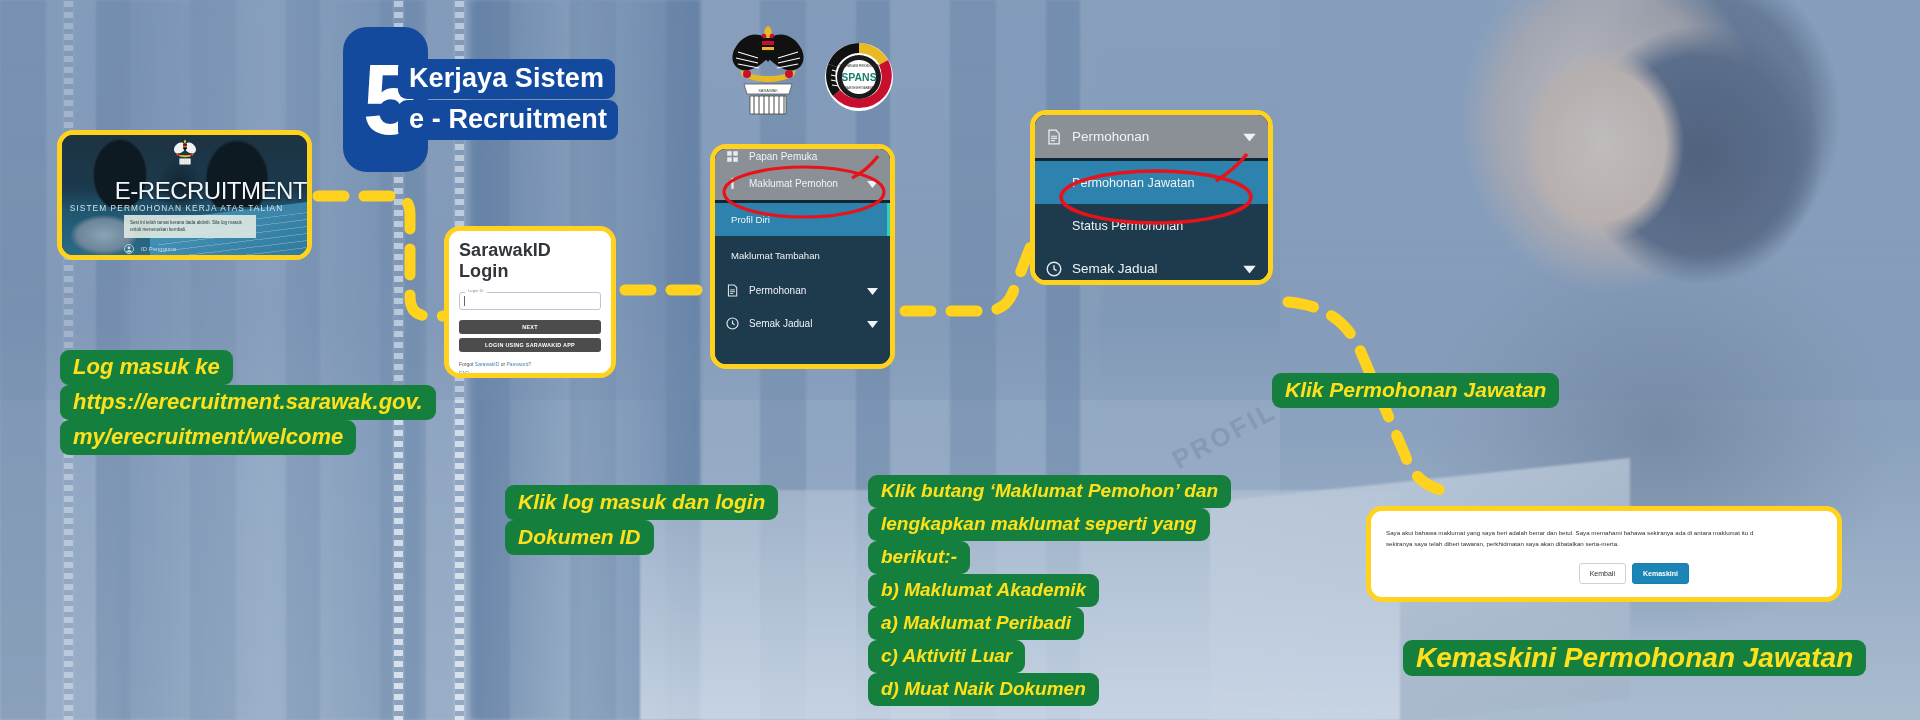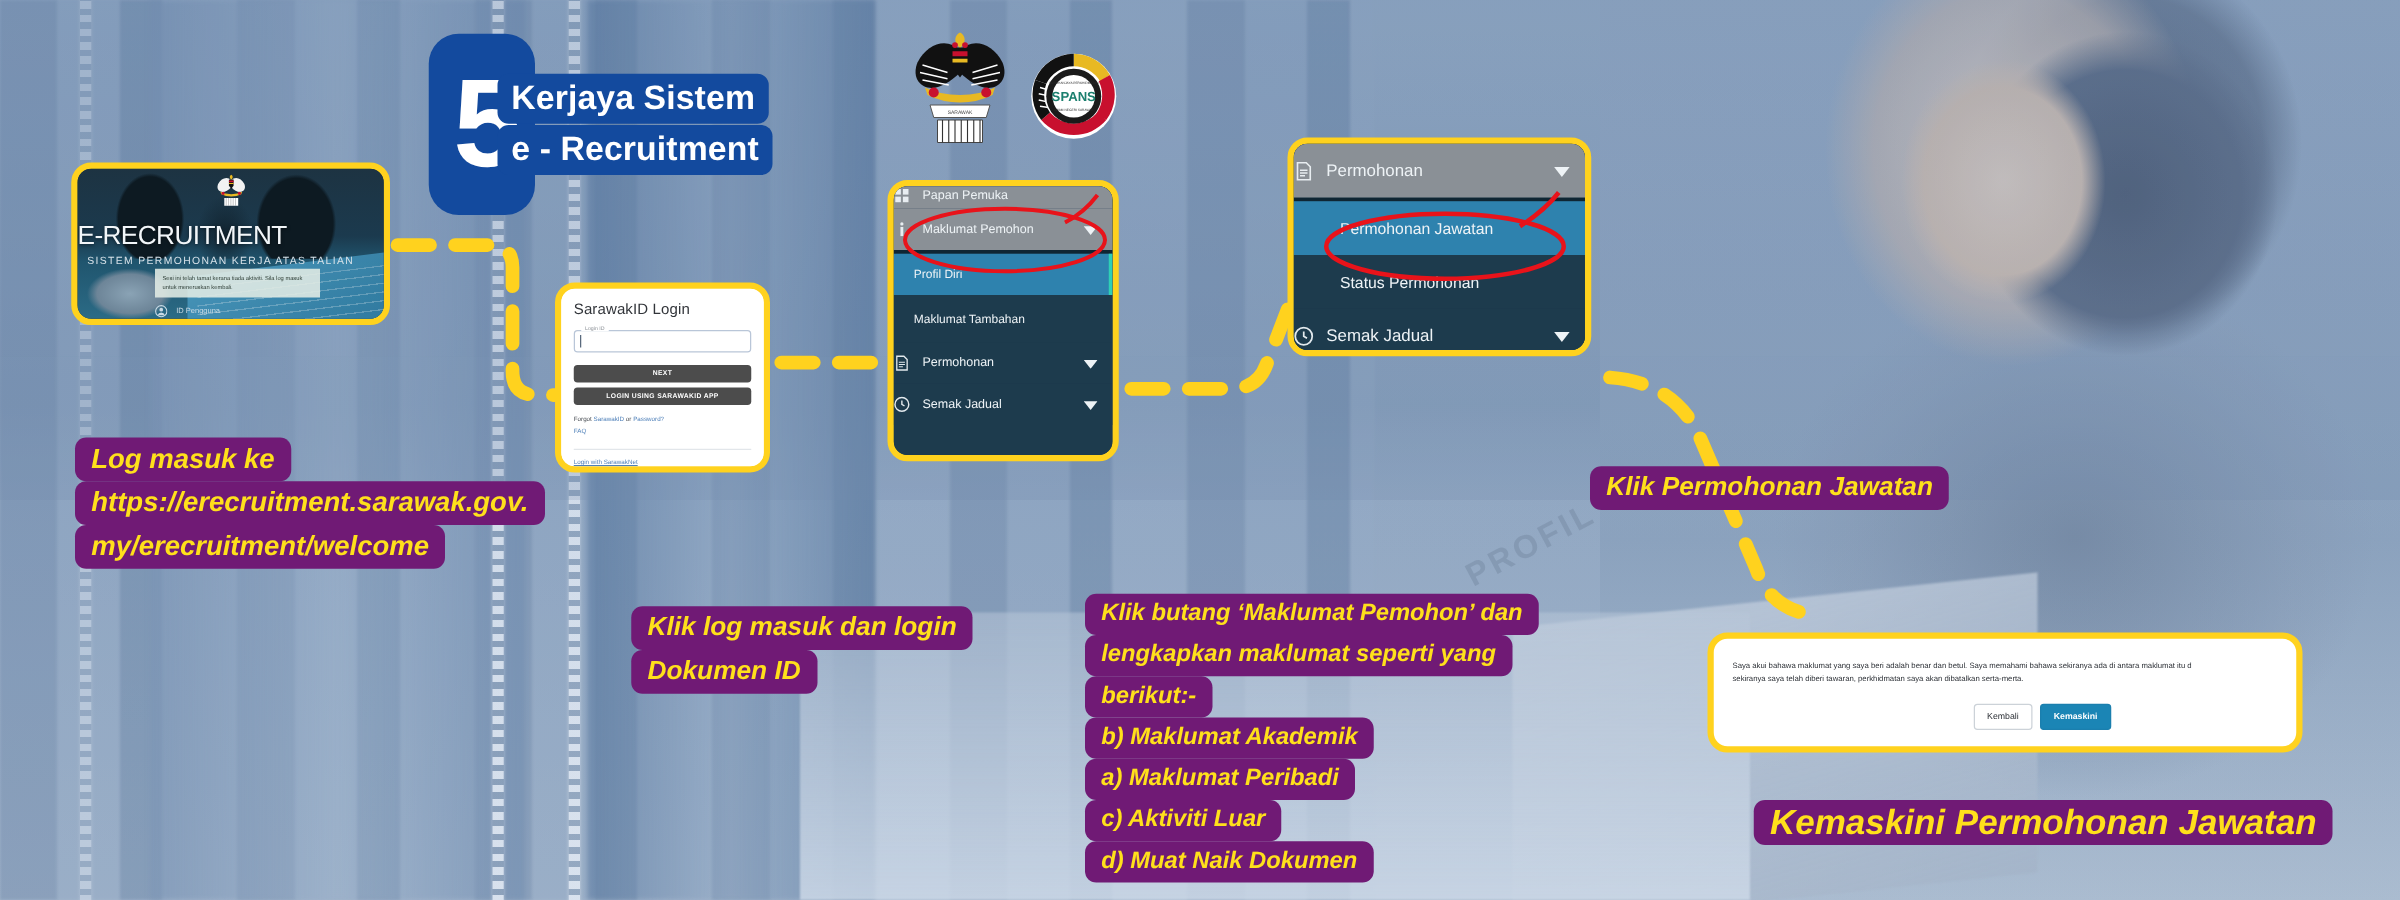--- a/index.html
+++ b/index.html
@@ -164,22 +164,22 @@
     background:linear-gradient(160deg,#4e9ec4,#2f7ba2);
     transform:skewY(-7deg);
     opacity:.85;
   }
   .erec-form:after{
     content:""; position:absolute; left:8px; top:10px; right:8px; bottom:6px;
     background:repeating-linear-gradient(180deg, rgba(255,255,255,.28) 0 1px, rgba(255,255,255,0) 1px 7px);
   }
   .erec-crest{ position:absolute; left:50%; top:3px; transform:translateX(-50%); width:34px; height:34px; }
   .erec-title{
-    position:absolute; left:0; right:0; top:42px; text-align:left;
-    color:#f2f6f9; font-size:21px; font-weight:400; letter-spacing:-.5px;
+    position:absolute; left:0; right:0; top:42px; text-align:right;
+    color:#f2f6f9; font-size:24px; font-weight:400; letter-spacing:-.5px;
     font-family:"Liberation Sans", sans-serif;
     text-shadow:0 1px 3px rgba(0,0,0,.5);
   }
   .erec-sub{
     position:absolute; left:0; right:16px; top:68px; text-align:center;
     color:#d6e1e8; font-size:8.3px; font-weight:400; letter-spacing:1.1px;
   }
   .erec-alert{
     position:absolute; left:62px; top:80px; width:132px; height:23px;
     background:rgba(226,236,229,.88);
@@ -190,21 +190,21 @@
     position:absolute; left:62px; width:132px; height:16px;
     border-bottom:1px solid rgba(205,222,232,.75);
     color:#cadbe6; font-size:6px; display:flex; align-items:center; gap:7px;
   }
   .erec-field.f1{ top:106px; }
   .erec-ico{ width:10px; height:10px; display:inline-block; }
 
   
   #shot-sid{ left:444px; top:226px; width:172px; height:152px; background:#fff;}
   .sid-inner{ position:absolute; inset:0; background:#ffffff; padding:9px 10px; }
-  .sid-title{ font-size:12px; color:#32353a; font-weight:400; margin-bottom:10px; letter-spacing:.1px;}
+  .sid-title{ font-size:18px; color:#32353a; font-weight:700; margin-bottom:10px; letter-spacing:.1px;}
   .sid-fieldwrap{ position:relative; height:18px; margin-bottom:10px; }
   .sid-legend{
     position:absolute; left:6px; top:-4px; background:#fff; padding:0 3px;
     font-size:4.2px; color:#8e9399;
   }
   .sid-input{
     width:100%; height:18px; border:1px solid #b9c6d8; border-radius:3px;
     background:#fff;
   }
   .sid-caret{ position:absolute; left:5px; top:4px; width:1px; height:10px; background:#5a6a7d;}
@@ -218,21 +218,21 @@
   .sid-rule{ height:1px; background:#e2e6ea; margin:9px 0 7px; }
   .sid-foot-a{ font-size:5px; color:#4d7fb8; margin-bottom:5px; display:block;}
 
   
   #shot-menu1{ left:710px; top:144px; width:185px; height:225px; background:#1d3b4d;}
   
   #shot-menu2{ left:1030px; top:110px; width:243px; height:175px; background:#1d3b4d;}
   .menu-bg{ position:absolute; inset:0; background:#1d3b4d; }
   .m-row{
     position:relative; display:flex; align-items:center; gap:10px;
-    color:#eef3f6; 
+    color:#eef3f6; padding-left:11px;
   }
   .m-row .m-ico{ width:13px; height:13px; flex:none; opacity:.95; }
   .m-row .m-caret{ position:absolute; right:12px; top:50%; transform:translateY(-50%); }
   .m-top{ background:#8a9096; }
   .m-sel{ background:#2e82ae; }
   .m-plain{ background:#1d3b4d; }
   .m-sep{ height:3px; background:#0f2633; }
   .m1 .m-row{ height:33px; font-size:10px; }
   .m1 .m-row.sub{ padding-left:16px; font-size:9.6px; }
   .m2 .m-row{ height:43px; font-size:13.5px; }
@@ -262,21 +262,21 @@
   
   .red-ellipse{ position:absolute; z-index:9; pointer-events:none; }
 
   
   .dash-svg{ position:absolute; inset:0; z-index:5; pointer-events:none; }
 
   
   .caption{ position:absolute; z-index:8; }
   .caption .line{
     display:block; width:max-content; max-width:520px;
-    background:#701a75; color:#ffe01b;
+    background:#15803d; color:#ffe01b;
     font-style:italic; font-weight:700;
     border-radius:9px;
     padding:2px 13px 3px;
     line-height:27px;
   }
   #cap-url{ left:60px; top:350px; }
   #cap-url .line{ font-size:22px; line-height:30px; }
   #cap-login{ left:505px; top:485px; }
   #cap-login .line{ font-size:21px; line-height:30px; }
   #cap-steps{ left:868px; top:475px; }

